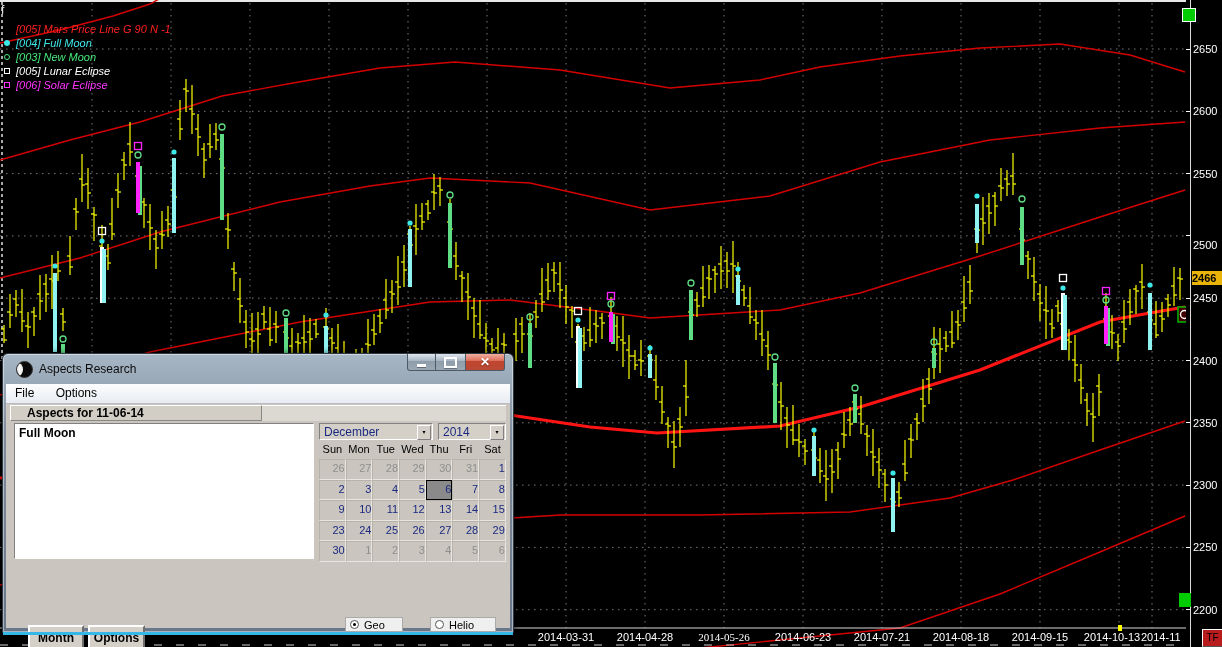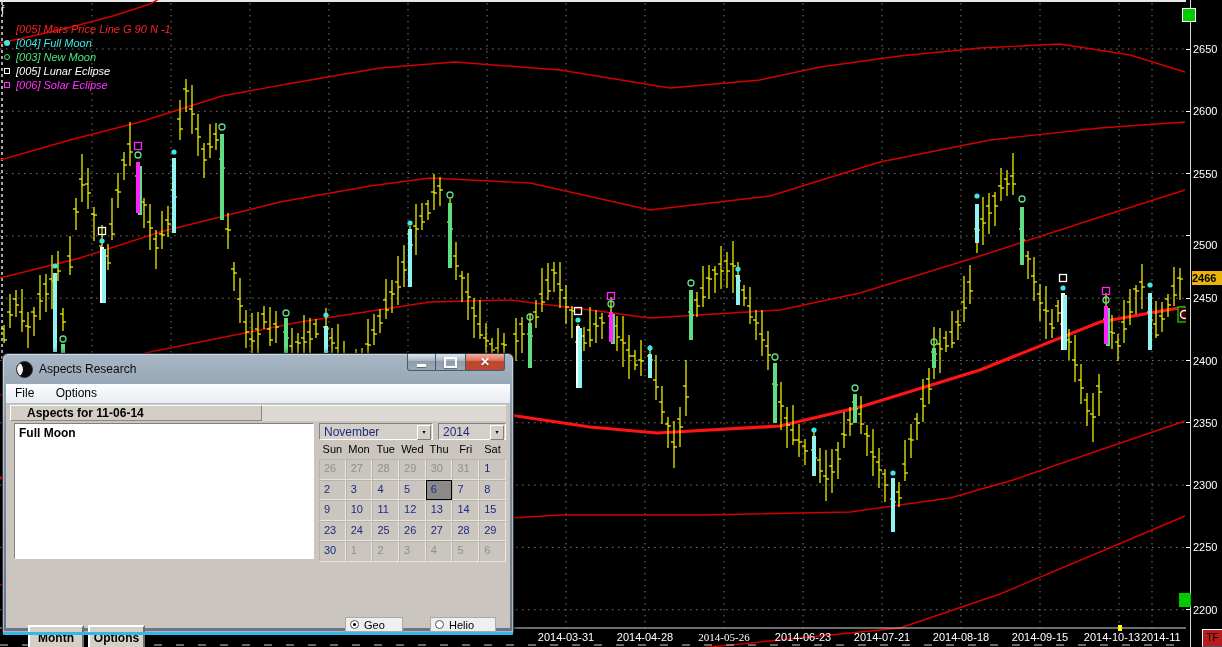--- a/index.html
+++ b/index.html
@@ -66,21 +66,21 @@
   #calendar{position:absolute;left:311px;top:39px;width:190px;height:160px;font-size:11px;}
   .cal-select{position:absolute;top:0;height:17px;background:#d4d0c8;border:1px solid;
       border-color:#808080 #fff #fff #808080;box-sizing:border-box;color:#1b2a80;
       font-size:12px;padding:1px 0 0 4px;}
   #cal-month{left:2px;width:114px;} #cal-year{left:121px;width:68px;}
   .cal-spin{position:absolute;right:1px;top:1px;width:12px;height:13px;background:#d4d0c8;
       border:1px solid;border-color:#fff #808080 #808080 #fff;font-size:6px;color:#000;
       text-align:center;line-height:12px;}
   #cal-dayrow{position:absolute;left:2px;top:20px;width:187px;height:15px;display:flex;color:#000;}
   .cal-dayhead{width:26.7px;text-align:center;}
-  #cal-grid{position:absolute;left:2px;top:36px;width:187px;}
+  #cal-grid{position:absolute;left:2px;top:36px;width:187px;text-align:right;}
   .cal-row{display:flex;height:20.5px;}
   .cal-cell{width:26.7px;box-sizing:border-box;border:1px solid #b7b3ab;border-right-color:#e8e6e0;
       border-bottom-color:#e8e6e0;color:#1b2a80;padding:2px 0 0 4px;}
   .cal-cell.muted{color:#8f8f8f;}
   .cal-cell.selected{background:#8a8a8a;border:1px solid #000;}
   
   .radio-strip{position:absolute;height:15px;background:#efefef;border:1px solid #aaa;
       box-sizing:border-box;font-size:11px;color:#000;display:flex;align-items:center;padding:0 4px;}
   #radio-geo{left:339px;top:233px;width:58px;}
   #radio-helio{left:424px;top:233px;width:66px;}
@@ -853,21 +853,21 @@
         <span class="menu-item">Options</span>
       </div>
       <div id="dlg-header-left">Aspects for 11-06-14</div>
       <div id="dlg-header-right"></div>
       <div id="dlg-list">
           <div>Full Moon</div>
         </div>
 
       <div id="calendar">
         <div class="cal-select" id="cal-month">
-          <span>November</span>
+          <span>December</span>
           <span class="cal-spin">▾</span>
         </div>
         <div class="cal-select" id="cal-year">
           <span>2014</span>
           <span class="cal-spin">▾</span>
         </div>
         <div id="cal-dayrow">
             <div class="cal-dayhead">Sun</div>
             <div class="cal-dayhead">Mon</div>
             <div class="cal-dayhead">Tue</div>

